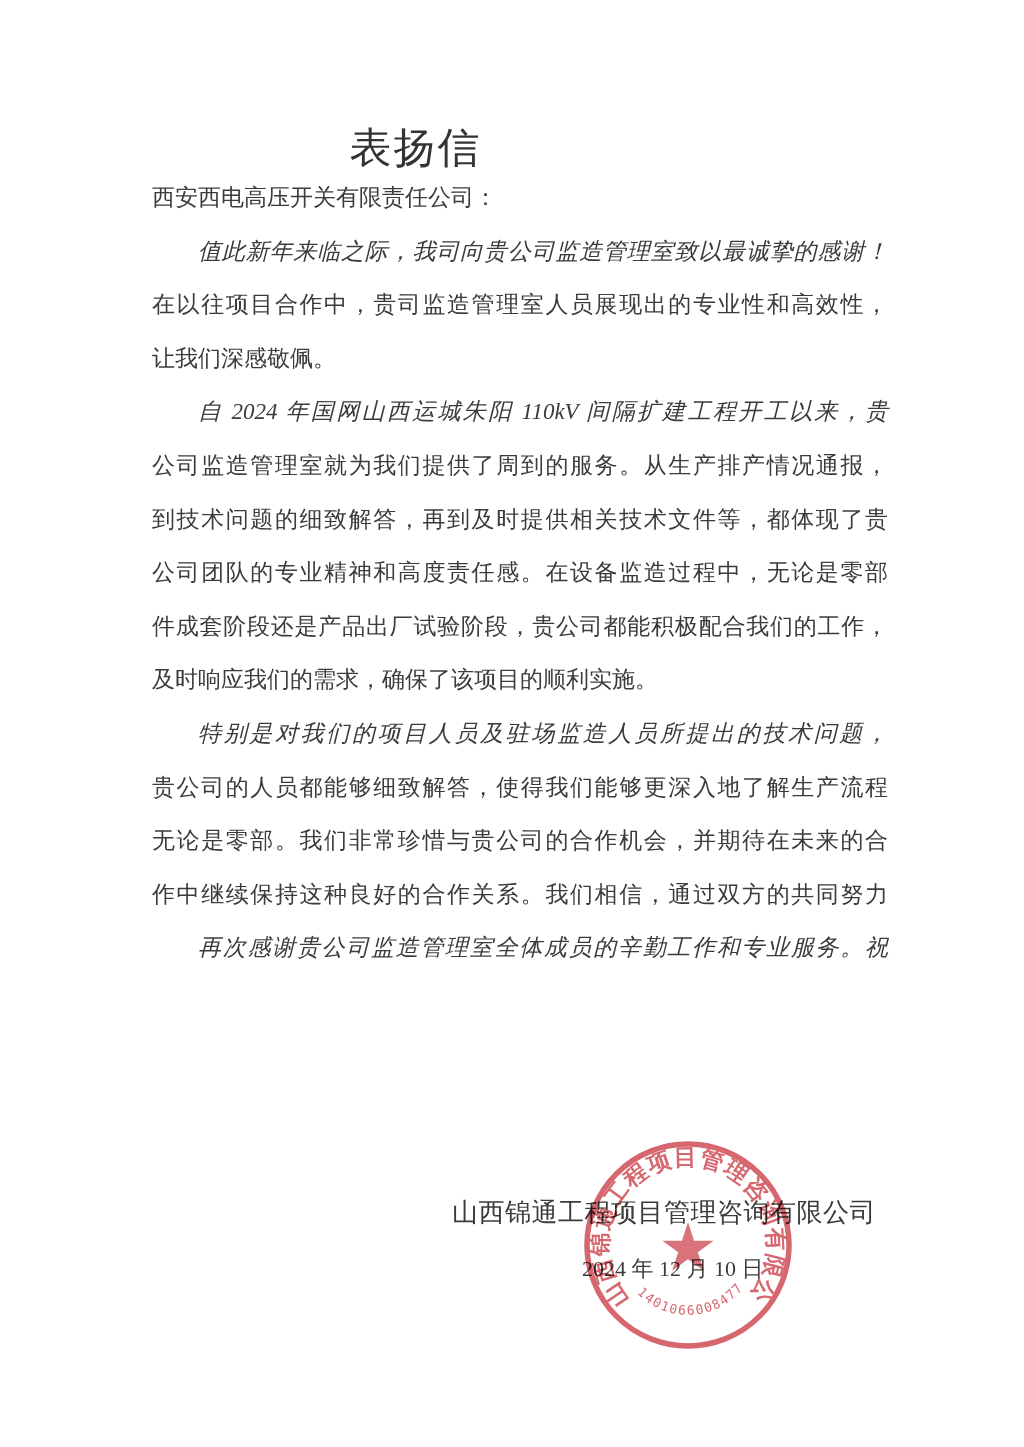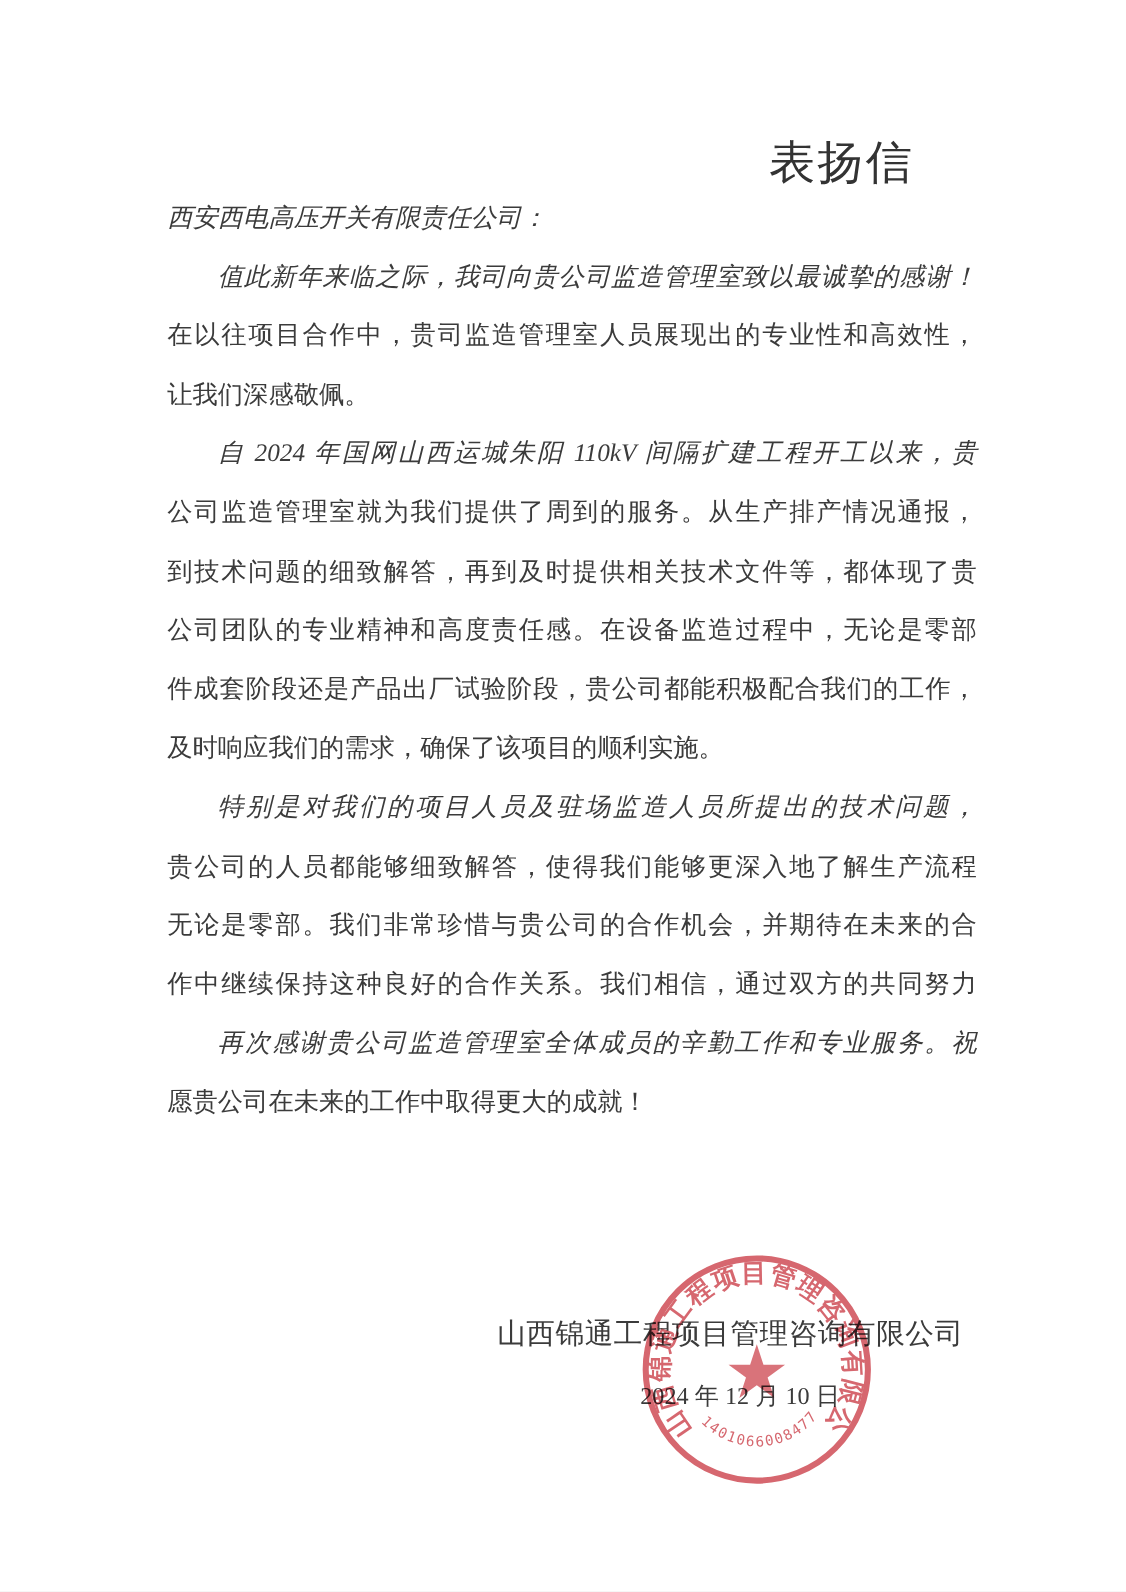--- a/index.html
+++ b/index.html
@@ -15,21 +15,21 @@
     background: #ffffff;
     overflow: hidden;
     font-family: "Liberation Serif", "DejaVu Serif", serif;
     color: #3b3b3b;
   }
   .letter-title {
     position: absolute;
     top: 92px;
     left: 0;
     width: 831px;
-    text-align: right;
+    text-align: center;
     font-size: 42px;
     letter-spacing: 2px;
     color: #333333;
     font-weight: normal;
   }
   .letter-body {
     position: absolute;
     top: 182px;
     left: 152px;
     width: 736px;
@@ -47,21 +47,20 @@
   }
   .body-line.indent {
     text-indent: 46px;
     font-style: italic;
   }
   .salutation {
     height: 53.6px;
     line-height: 32px;
     text-align: left;
     text-align-last: left;
-    font-style: italic;
   }
   .signature-company {
     position: absolute;
     top: 1195px;
     left: 452px;
     font-size: 26px;
     letter-spacing: 0.5px;
     white-space: nowrap;
   }
   .signature-date {
@@ -120,21 +119,20 @@
       <div class="body-line">公司监造管理室就为我们提供了周到的服务。从生产排产情况通报，</div>
       <div class="body-line">到技术问题的细致解答，再到及时提供相关技术文件等，都体现了贵</div>
       <div class="body-line">公司团队的专业精神和高度责任感。在设备监造过程中，无论是零部</div>
       <div class="body-line">件成套阶段还是产品出厂试验阶段，贵公司都能积极配合我们的工作，</div>
       <div class="body-line last">及时响应我们的需求，确保了该项目的顺利实施。</div>
       <div class="body-line indent">特别是对我们的项目人员及驻场监造人员所提出的技术问题，</div>
       <div class="body-line">贵公司的人员都能够细致解答，使得我们能够更深入地了解生产流程</div>
       <div class="body-line">无论是零部。我们非常珍惜与贵公司的合作机会，并期待在未来的合</div>
       <div class="body-line">作中继续保持这种良好的合作关系。我们相信，通过双方的共同努力</div>
       <div class="body-line indent">再次感谢贵公司监造管理室全体成员的辛勤工作和专业服务。祝</div>
-      <div class="body-line last">愿贵公司在未来的工作中取得更大的成就！</div>
     </div>
 
   <div class="signature-company">山西锦通工程项目管理咨询有限公司</div>
 
   <div class="signature-date">2024 年 12 月 10 日</div>
 
   <svg class="company-seal" viewBox="0 0 264 264" xmlns="http://www.w3.org/2000/svg" aria-hidden="true">
     <defs>
       <path id="sealArcTop" d="M 73.5 186.6 A 80 80 0 1 1 190.5 186.6" fill="none"></path>
       <path id="sealArcBottom" d="M 78.4 177.0 A 70 70 0 0 0 185.6 177.0" fill="none"></path>

